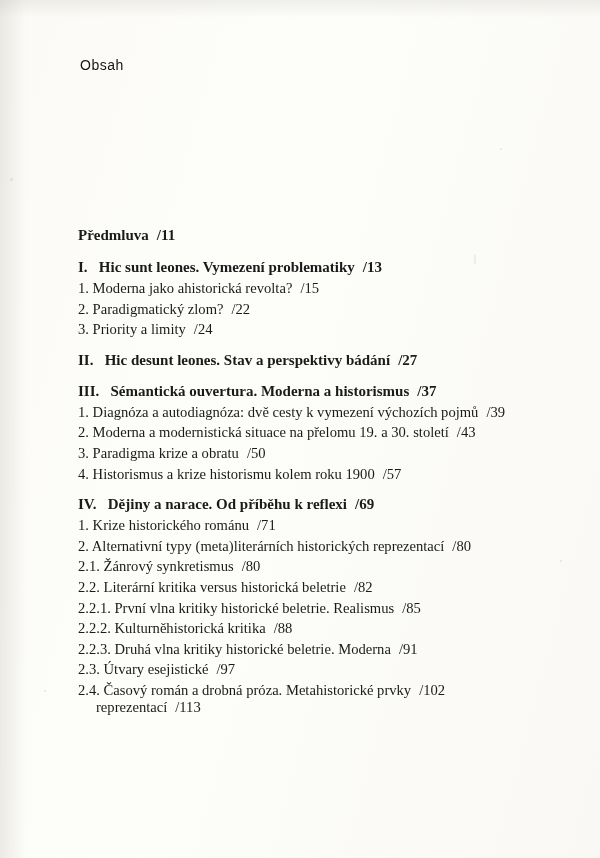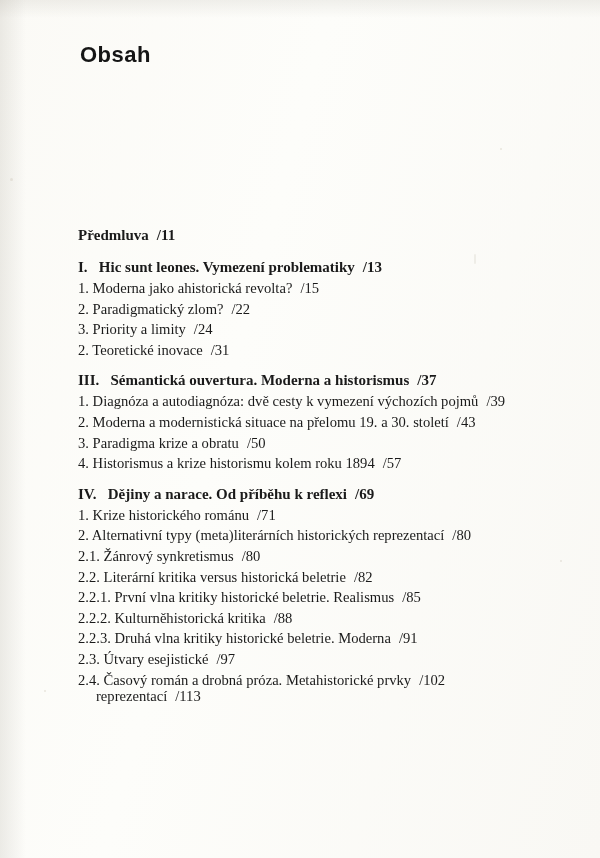--- a/index.html
+++ b/index.html
@@ -35,24 +35,24 @@
   }
   .edge-shadow-top {
     position: absolute;
     left: 0; right: 0; top: 0; height: 18px;
     background: linear-gradient(to bottom, rgba(120,115,100,.10), rgba(255,255,255,0));
     pointer-events: none;
   }
   .title {
     position: absolute;
     left: 80px;
-    top: 42px;
+    top: 57px;
     font-family: "Liberation Sans", sans-serif;
-    font-weight: bold;
-    font-size: 22px;
+    font-weight: normal;
+    font-size: 14px;
     letter-spacing: .5px;
     color: #151515;
   }
   .toc {
     position: absolute;
     left: 78px;
     top: 228px;
     width: 470px;
     font-size: 14.6px;
     line-height: 1.0;
@@ -107,26 +107,26 @@
   <div class="speck" style="left:44px;top:690px;width:2px;height:2px;"></div>
 
   <div class="title">Obsah</div>
 
   <div class="toc">
       <div class="entry lvl-front"><span>Předmluva</span><span class="sep"></span><span class="pg">/11</span></div>
       <div class="entry lvl-part"><span>I.   Hic sunt leones. Vymezení problematiky</span><span class="sep"></span><span class="pg">/13</span></div>
       <div class="entry lvl-sub"><span>1. Moderna jako ahistorická revolta?</span><span class="sep"></span><span class="pg">/15</span></div>
       <div class="entry lvl-sub"><span>2. Paradigmatický zlom?</span><span class="sep"></span><span class="pg">/22</span></div>
       <div class="entry lvl-sub"><span>3. Priority a limity</span><span class="sep"></span><span class="pg">/24</span></div>
-      <div class="entry lvl-sub"><span>2. Teoretické inovace</span><span class="sep"></span><span class="pg">/31</span></div>
+      <div class="entry lvl-part"><span>II.   Hic desunt leones. Stav a perspektivy bádání</span><span class="sep"></span><span class="pg">/27</span></div>
       <div class="entry lvl-part"><span>III.   Sémantická ouvertura. Moderna a historismus</span><span class="sep"></span><span class="pg">/37</span></div>
       <div class="entry lvl-sub"><span>1. Diagnóza a autodiagnóza: dvě cesty k vymezení výchozích pojmů</span><span class="sep"></span><span class="pg">/39</span></div>
       <div class="entry lvl-sub"><span>2. Moderna a modernistická situace na přelomu 19. a 30. století</span><span class="sep"></span><span class="pg">/43</span></div>
       <div class="entry lvl-sub"><span>3. Paradigma krize a obratu</span><span class="sep"></span><span class="pg">/50</span></div>
-      <div class="entry lvl-sub"><span>4. Historismus a krize historismu kolem roku 1894</span><span class="sep"></span><span class="pg">/57</span></div>
+      <div class="entry lvl-sub"><span>4. Historismus a krize historismu kolem roku 1900</span><span class="sep"></span><span class="pg">/57</span></div>
       <div class="entry lvl-part"><span>IV.   Dějiny a narace. Od příběhu k reflexi</span><span class="sep"></span><span class="pg">/69</span></div>
       <div class="entry lvl-sub"><span>1. Krize historického románu</span><span class="sep"></span><span class="pg">/71</span></div>
       <div class="entry lvl-sub"><span>2. Alternativní typy (meta)literárních historických reprezentací</span><span class="sep"></span><span class="pg">/80</span></div>
       <div class="entry lvl-sub"><span>2.1. Žánrový synkretismus</span><span class="sep"></span><span class="pg">/80</span></div>
       <div class="entry lvl-sub"><span>2.2. Literární kritika versus historická beletrie</span><span class="sep"></span><span class="pg">/82</span></div>
       <div class="entry lvl-sub"><span>2.2.1. První vlna kritiky historické beletrie. Realismus</span><span class="sep"></span><span class="pg">/85</span></div>
       <div class="entry lvl-sub"><span>2.2.2. Kulturněhistorická kritika</span><span class="sep"></span><span class="pg">/88</span></div>
       <div class="entry lvl-sub"><span>2.2.3. Druhá vlna kritiky historické beletrie. Moderna</span><span class="sep"></span><span class="pg">/91</span></div>
       <div class="entry lvl-sub"><span>2.3. Útvary esejistické</span><span class="sep"></span><span class="pg">/97</span></div>
       <div class="entry lvl-sub"><span>2.4. Časový román a drobná próza. Metahistorické prvky</span><span class="sep"></span><span class="pg">/102</span></div>

